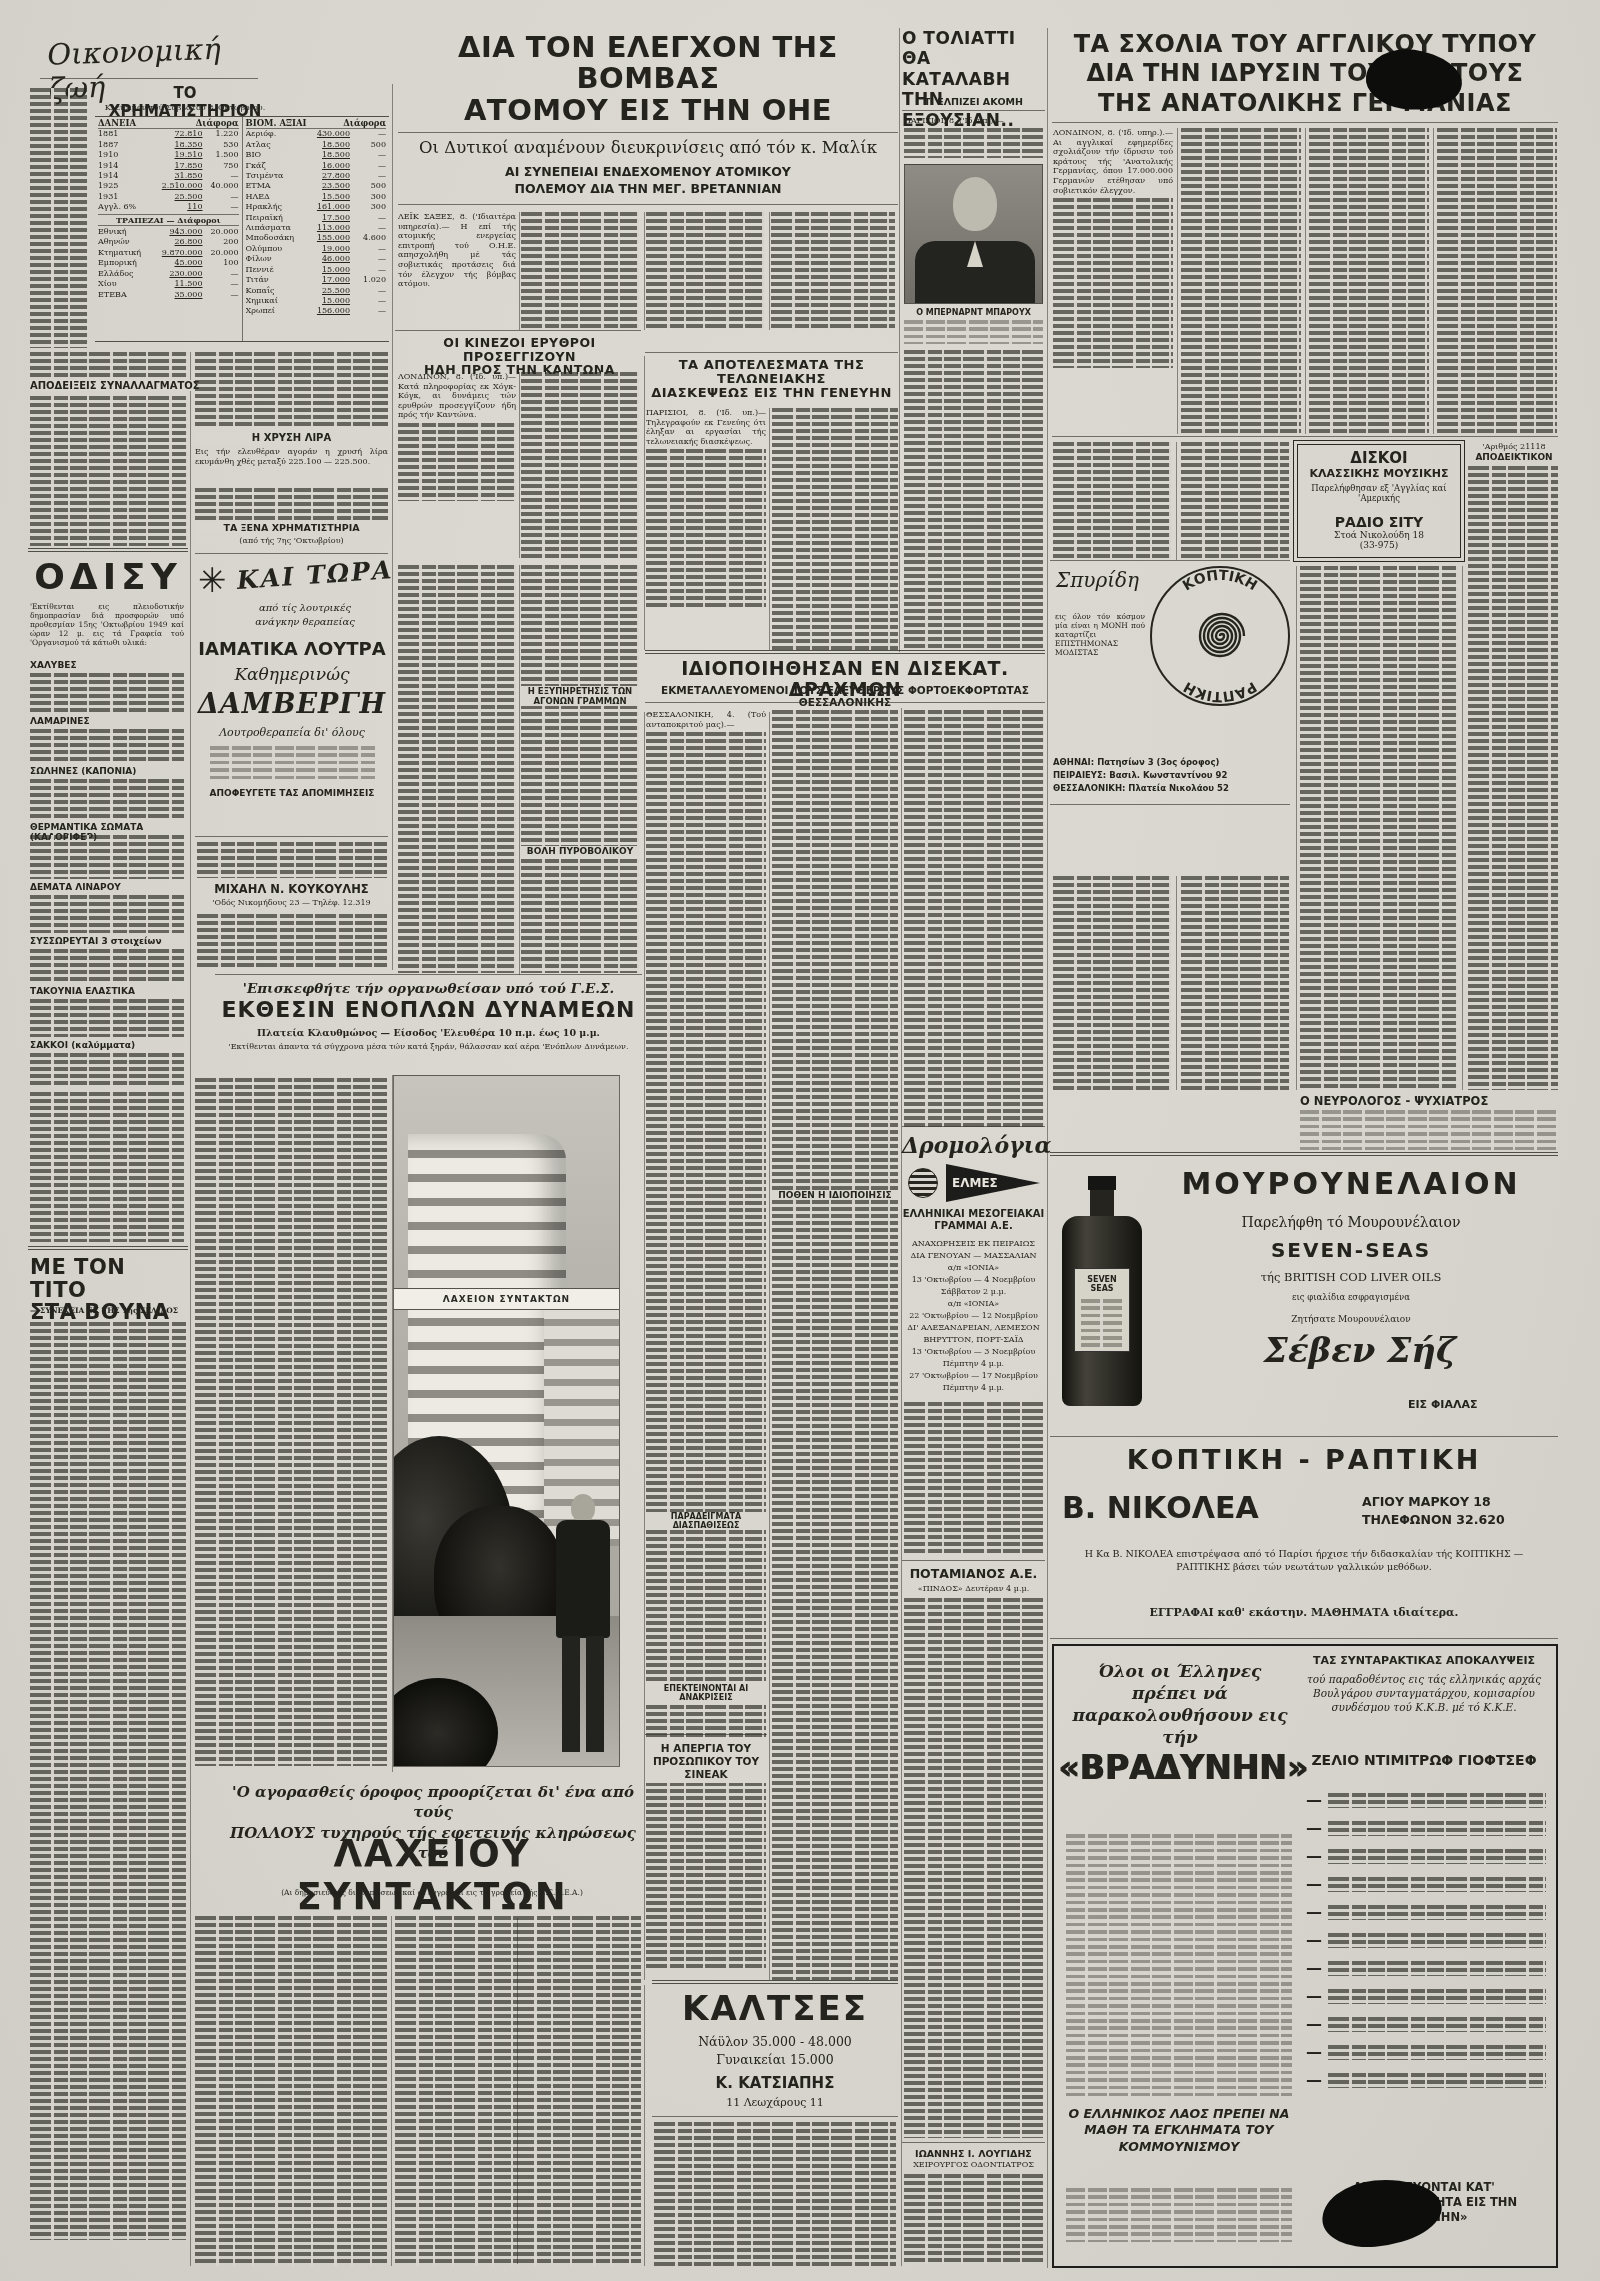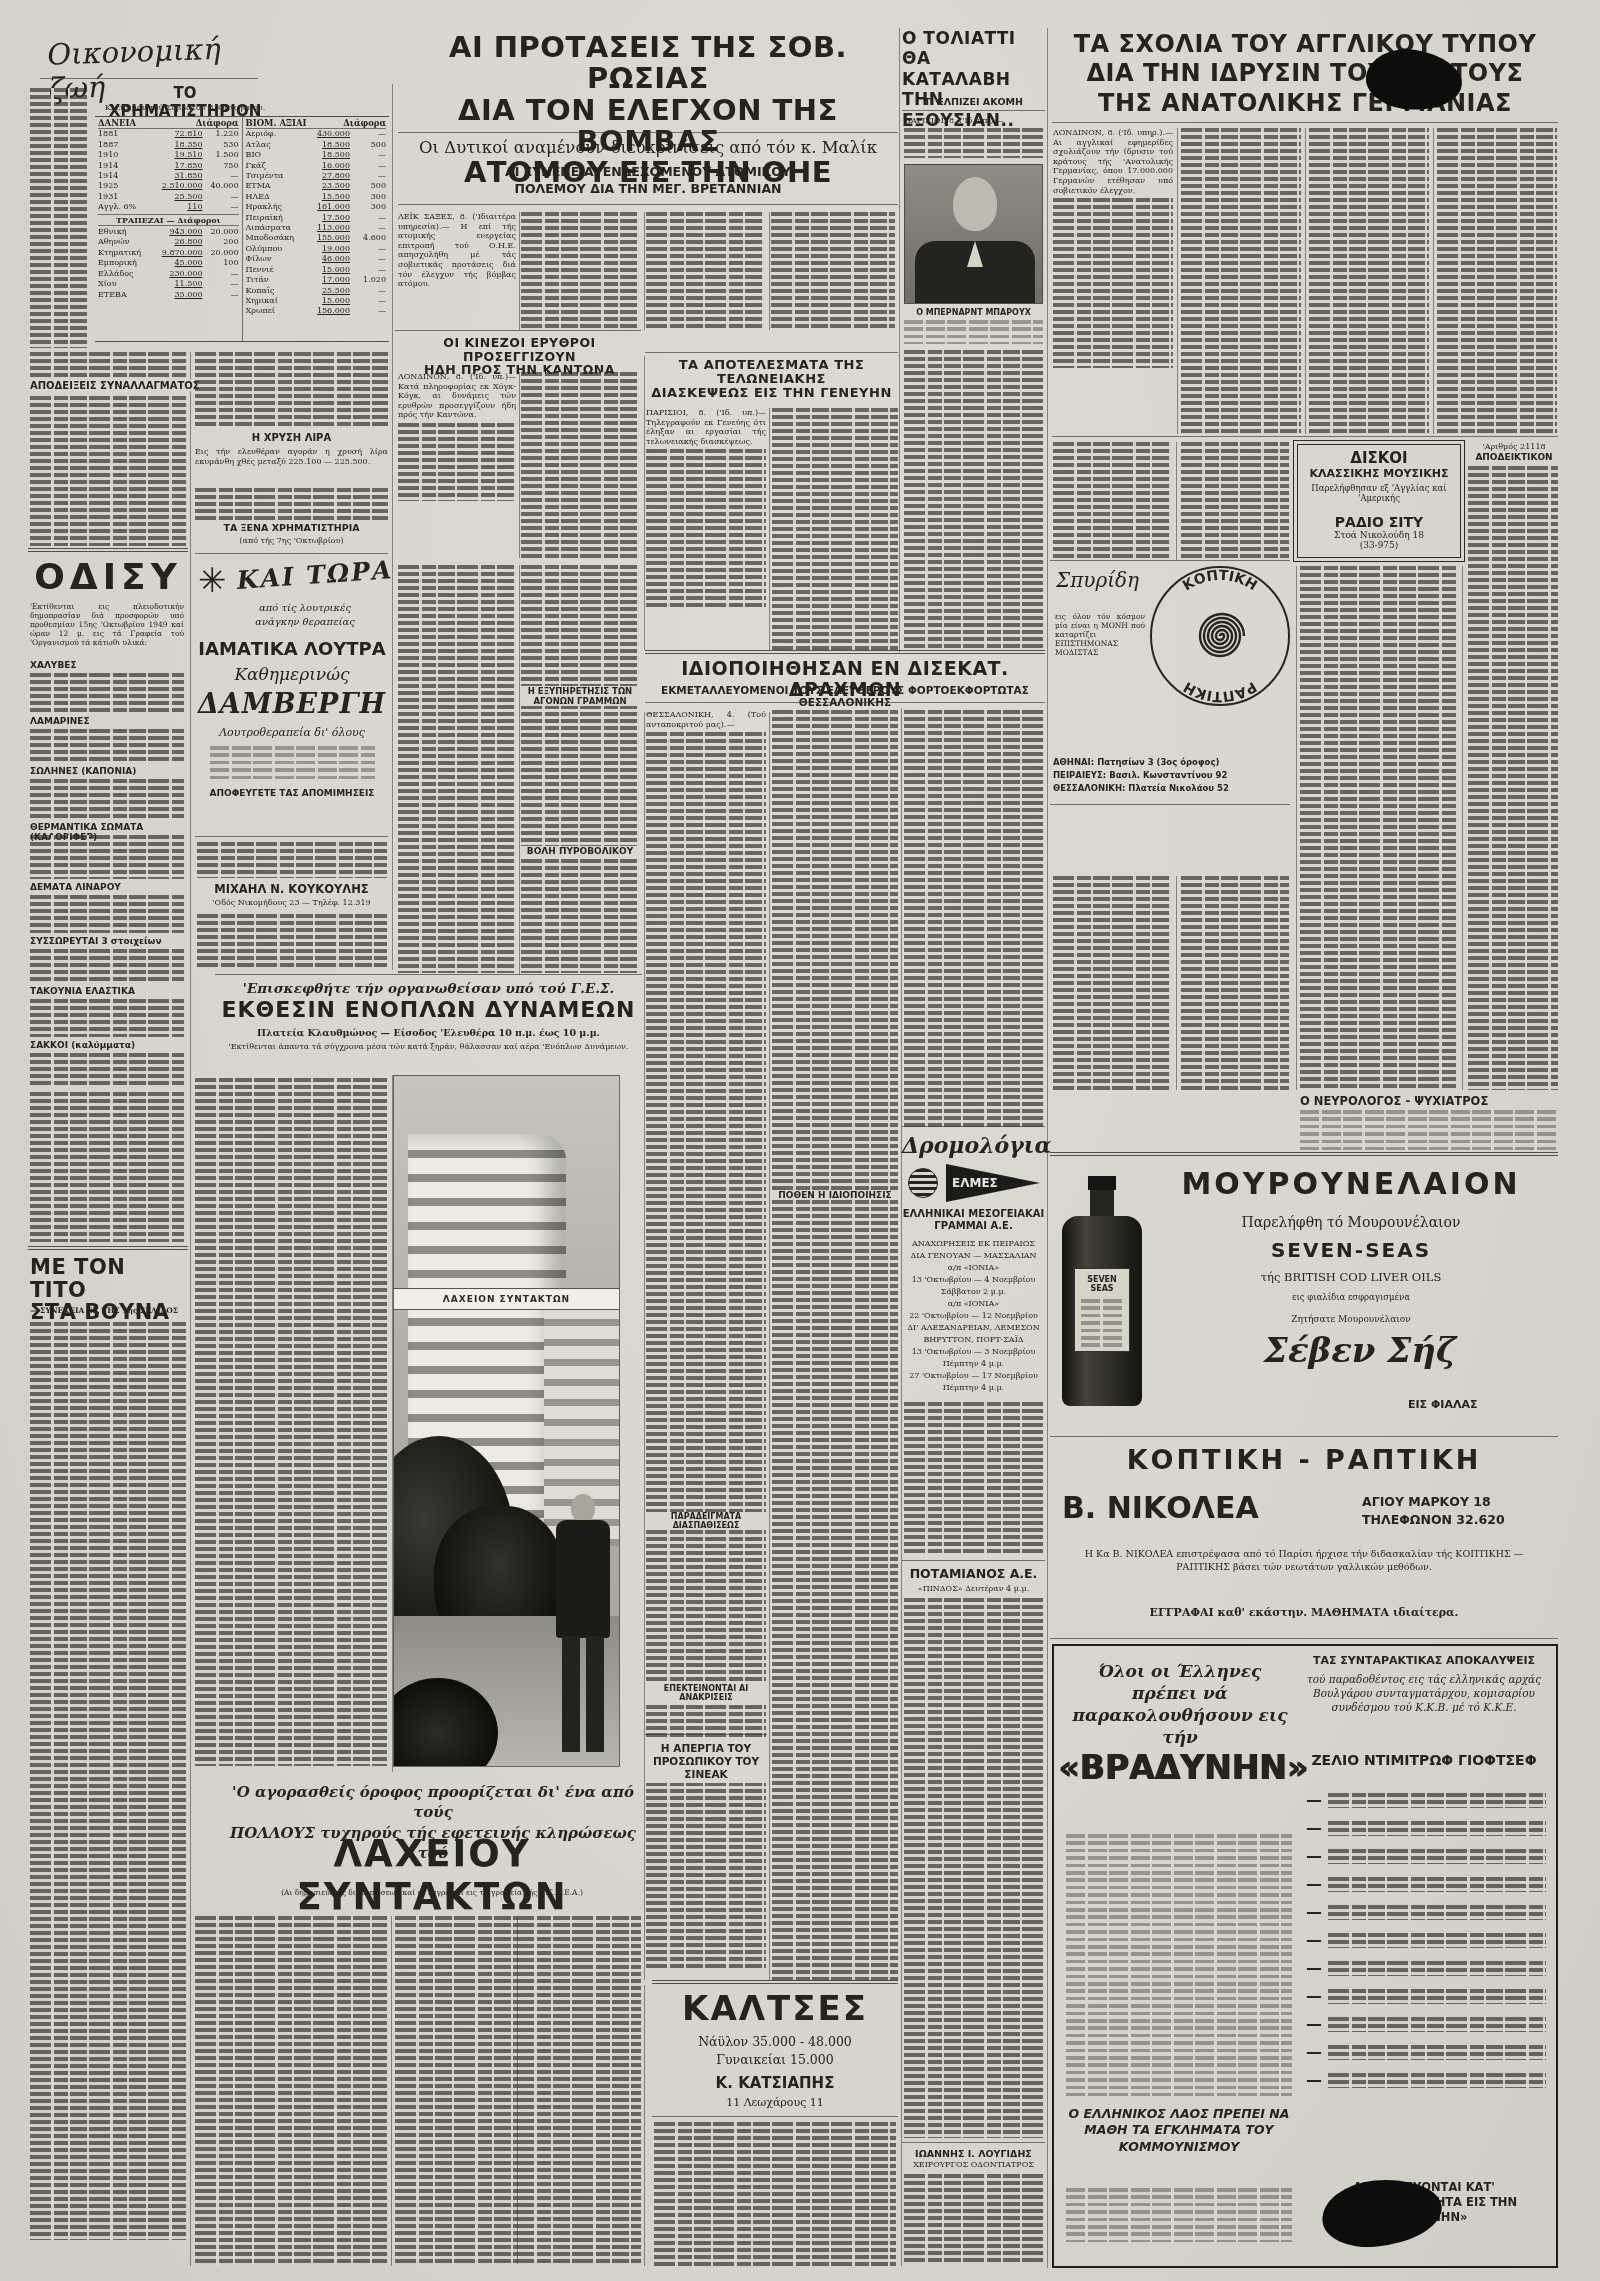--- a/index.html
+++ b/index.html
@@ -353,21 +353,20 @@
   <div class="t cen b sans" style="left:222px;top:1832px;width:420px;font-size:37px;letter-spacing:2px"><span>ΛΑΧΕΙΟΥ ΣΥΝΤΑΚΤΩΝ</span></div>
   <div class="t cen b it serif" style="left:225px;top:1782px;width:416px;font-size:15px;line-height:1.35">
       <div class="hl-line">'Ο αγορασθείς όροφος προορίζεται δι' ένα από τούς</div>
       <div class="hl-line">ΠΟΛΛΟΥΣ τυχηρούς τής εφετεινής κληρώσεως τού</div>
     </div>
   <div class="t cen" style="left:252px;top:1888px;width:360px;font-size:7.5px"><span>(Αι δημοσιεύσεις διατυπώσεων καί αι εγγραφαί εις τά γραφεία τής Ε.Σ.Η.Ε.Α.)</span></div>
   <div class="t fill" style="left:195px;top:1916px;width:192px;height:350px"></div>
   <div class="t fill" style="left:395px;top:1916px;width:246px;height:350px"></div>
 
   <div class="t hl cen" style="left:398px;top:32px;width:500px;font-size:29px">
-      <div class="hl-line">ΑΙ ΠΡΟΤΑΣΕΙΣ ΤΗΣ ΣΟΒ. ΡΩΣΙΑΣ</div>
       <div class="hl-line">ΔΙΑ ΤΟΝ ΕΛΕΓΧΟΝ ΤΗΣ ΒΟΜΒΑΣ</div>
       <div class="hl-line">ΑΤΟΜΟΥ ΕΙΣ ΤΗΝ ΟΗΕ</div>
     </div>
   <div class="hrl" style="left:398px;top:132px;width:500px"></div>
   <div class="t cen serif" style="left:398px;top:138px;width:500px;font-size:16.5px"><span>Οι Δυτικοί αναμένουν διευκρινίσεις από τόν κ. Μαλίκ</span></div>
   <div class="t cen b sans" style="left:398px;top:164px;width:500px;font-size:12.5px;line-height:1.35">
       <div class="hl-line">ΑΙ ΣΥΝΕΠΕΙΑΙ ΕΝΔΕΧΟΜΕΝΟΥ ΑΤΟΜΙΚΟΥ</div>
       <div class="hl-line">ΠΟΛΕΜΟΥ ΔΙΑ ΤΗΝ ΜΕΓ. ΒΡΕΤΑΝΝΙΑΝ</div>
     </div>
   <div class="hrl" style="left:398px;top:204px;width:500px"></div>

